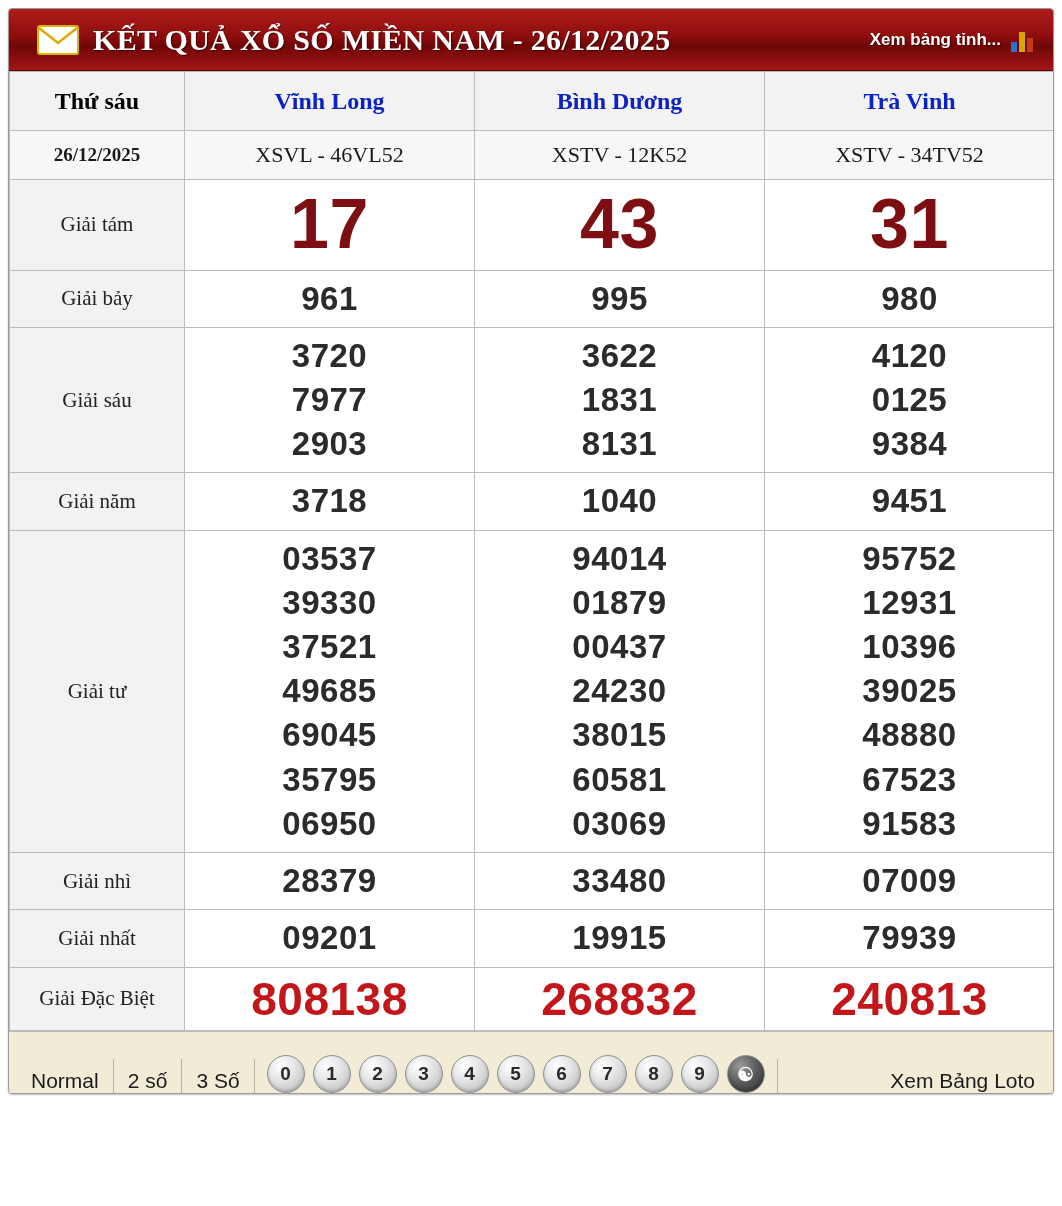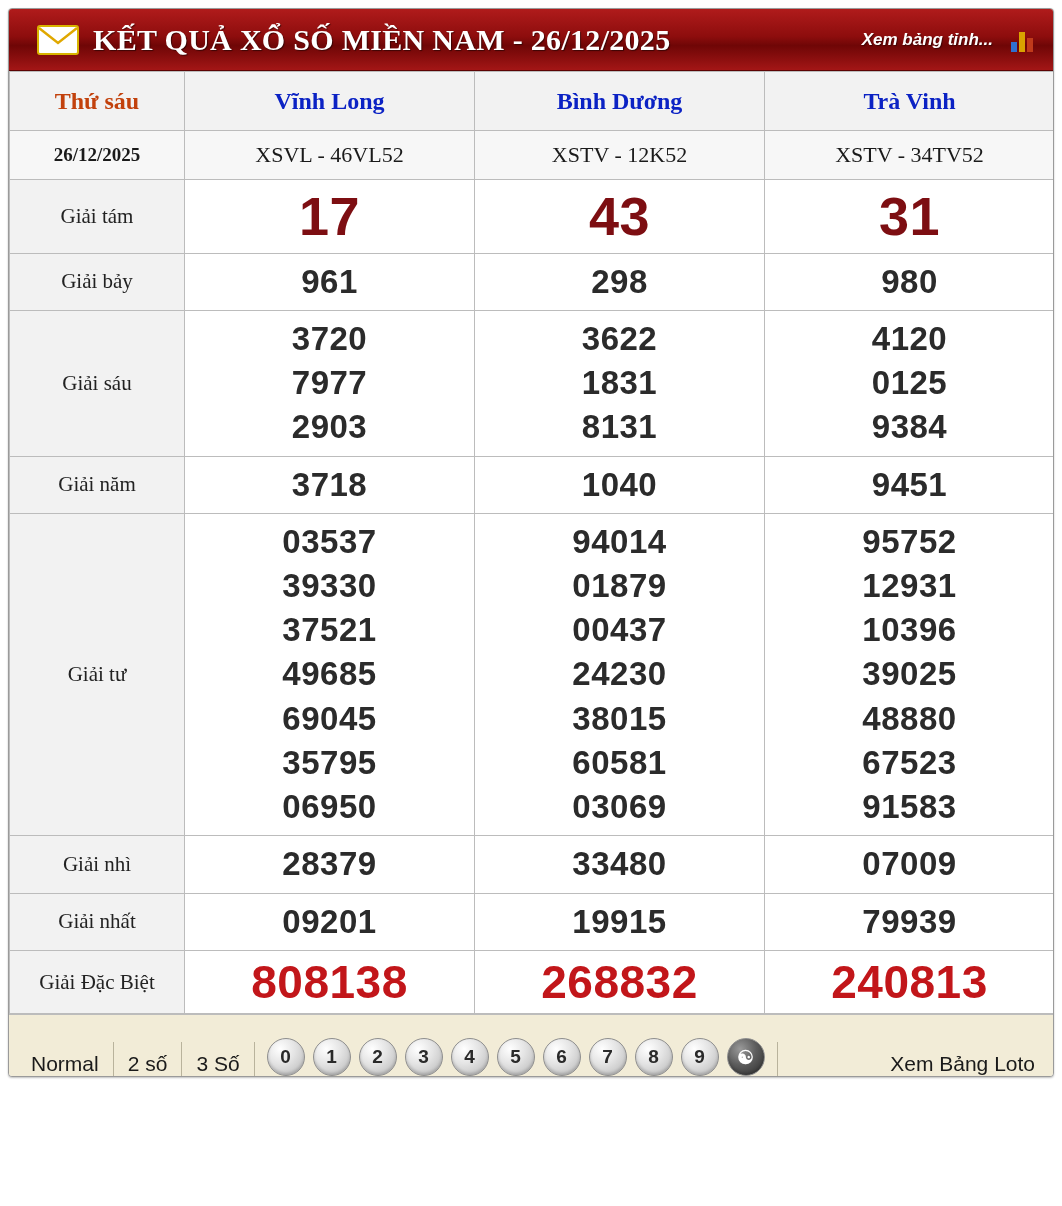--- a/index.html
+++ b/index.html
@@ -59,23 +59,22 @@
     font-weight: bold;
     font-size: 30px;
     letter-spacing: 0.3px;
     white-space: nowrap;
     text-shadow: 1px 1px 1px rgba(0,0,0,0.5);
   }
   .header-right {
     margin-left: auto;
     display: flex;
     align-items: center;
-    gap: 18px;
+    gap: 10px;
     padding-right: 10px;
-    font-style: italic;
   }
   .header-link {
     color: #ffffff;
     font-size: 17px;
     font-weight: bold;
     white-space: nowrap;
     text-shadow: 1px 1px 1px rgba(0,0,0,0.45);
   }
   .chart-icon {
     display: flex;
@@ -104,21 +103,21 @@
   col.c-prov  { width: 290px; }
 
   thead th {
     background: #f2f2f2;
     height: 56px;
     font-family: "Liberation Serif", serif;
     font-size: 24px;
     font-weight: bold;
   }
   th.prov-head { color: #0b22c4; }
-  th.day-head  { color: #c2410c; }
+  th.day-head  { color: #000000; }
 
   tr.sub td {
     background: #f7f7f7;
     height: 46px;
     font-family: "Liberation Serif", serif;
     font-size: 22px;
     color: #1a1a1a;
   }
   tr.sub td.date-cell { font-weight: bold; font-size: 19px; }
 
@@ -132,21 +131,21 @@
     background: #ffffff;
     font-family: "Liberation Sans", sans-serif;
     font-weight: bold;
     font-size: 33px;
     color: #2b2b2b;
     line-height: 1.34;
     padding: 6px 0;
     letter-spacing: 0.5px;
   }
   tr.r8 td.nums {
-    font-size: 54px;
+    font-size: 70px;
     color: #7d0e12;
     line-height: 1.05;
     padding: 8px 0;
   }
   tr.r-db td.nums {
     font-size: 46px;
     color: #c2161a;
     line-height: 1.1;
     padding: 6px 0;
   }
@@ -260,21 +259,21 @@
         <tr class="r8">
           <td class="prize-label">Giải tám</td>
           <td class="nums">17</td>
           <td class="nums">43</td>
           <td class="nums">31</td>
         </tr>
 
         <tr>
           <td class="prize-label">Giải bảy</td>
           <td class="nums">961</td>
-          <td class="nums">298</td>
+          <td class="nums">995</td>
           <td class="nums">980</td>
         </tr>
 
         <tr>
           <td class="prize-label">Giải sáu</td>
           <td class="nums">3720<br>7977<br>2903</td>
           <td class="nums">3622<br>1831<br>8131</td>
           <td class="nums">4120<br>0125<br>9384</td>
         </tr>
 

